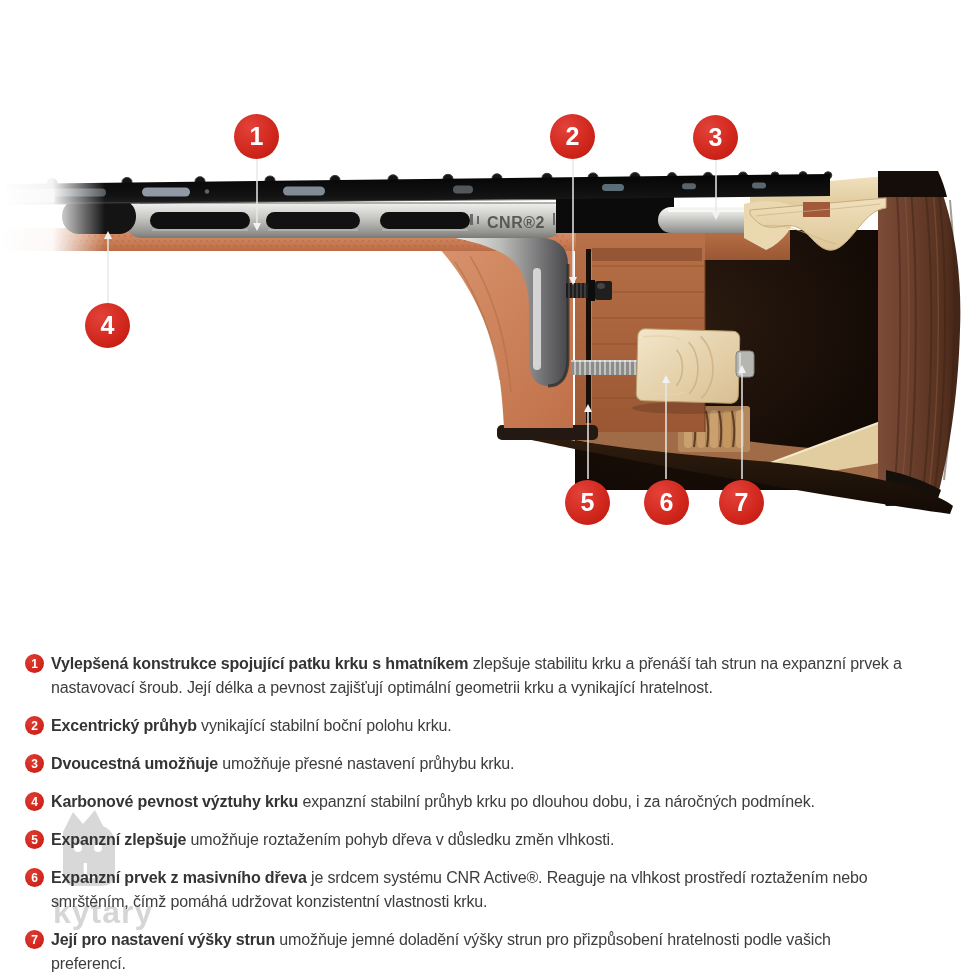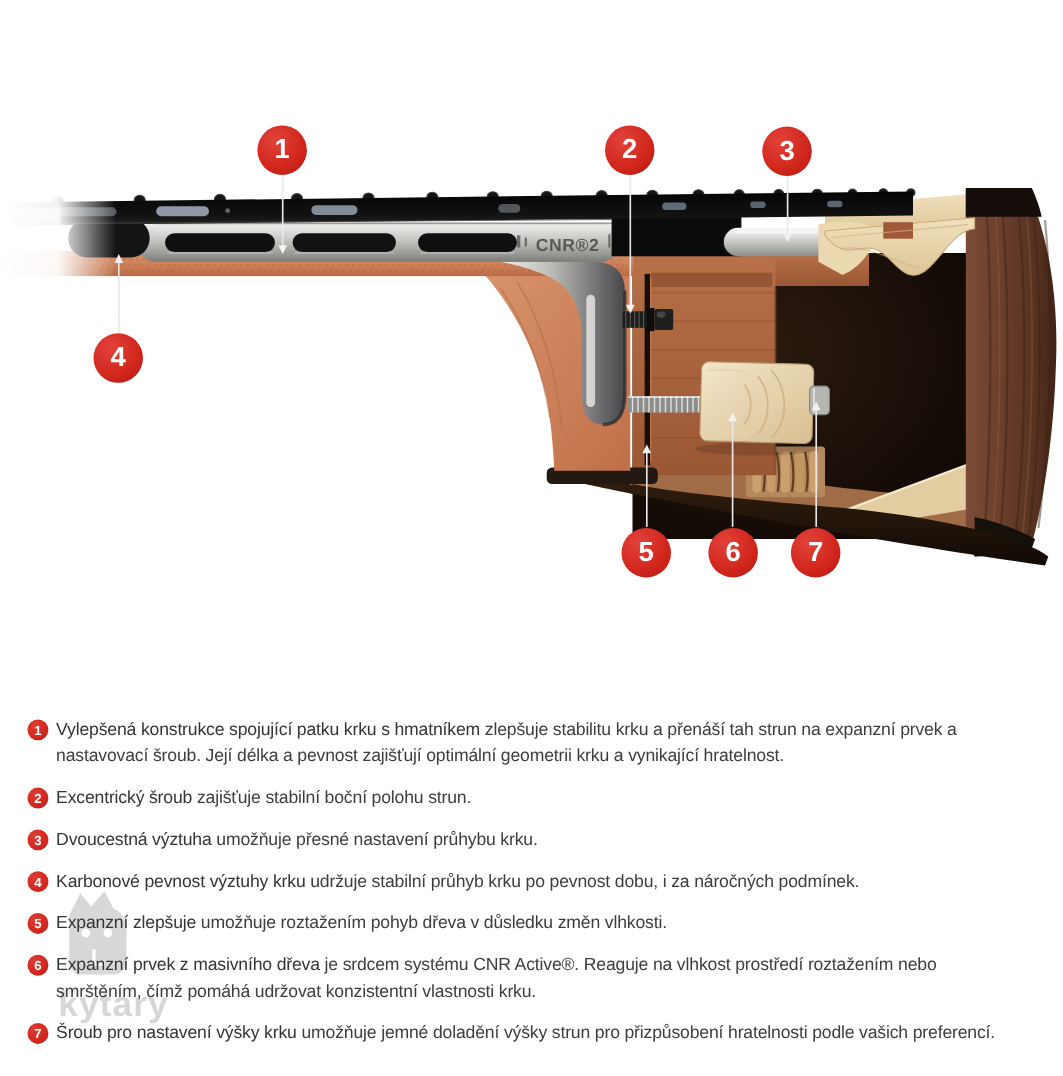--- a/index.html
+++ b/index.html
@@ -10,21 +10,21 @@
   
   .badge-lg{position:absolute;width:45px;height:45px;border-radius:50%;
     background:radial-gradient(circle at 35% 30%, #e2423a 0%, #d2281e 55%, #b9160e 100%);
     color:#fff;font-weight:700;font-size:25px;display:flex;align-items:center;justify-content:center;
     z-index:5;}
   
   .legend{position:absolute;left:25px;top:652px;width:884px;z-index:2;}
   .legend-item{position:relative;padding-left:26px;margin-bottom:14px;
     font-size:16px;line-height:24px;letter-spacing:-0.15px;color:#3d3d3d;}
   .legend-item p{margin:0;}
-  .legend-item b{font-weight:400;color:#343434;}
+  .legend-item b{font-weight:700;color:#343434;}
   .badge-sm{position:absolute;left:0;top:2px;width:19px;height:19px;border-radius:50%;
     background:radial-gradient(circle at 35% 30%, #dd3c33 0%, #d2271e 60%, #bb170f 100%);
     color:#fff;font-weight:700;font-size:12px;display:flex;align-items:center;justify-content:center;}
   
   .watermark{position:absolute;left:53px;top:806px;width:90px;z-index:1;opacity:.75;
     color:#c7c7c7;text-align:left;pointer-events:none;}
   .watermark .wm-text{font-size:32px;font-weight:700;letter-spacing:1px;color:#c9c9c9;margin-top:-2px;}
 </style>
 </head>
 <body>
@@ -327,52 +327,52 @@
       <span class="badge-sm">
           <span>1</span>
         </span>
       <p><b>Vylepšená konstrukce spojující patku krku s hmatníkem</b> <span>zlepšuje stabilitu krku a přenáší tah strun na expanzní prvek a nastavovací šroub. Její délka a pevnost zajišťují optimální geometrii krku a vynikající hratelnost.</span></p>
     </div>
 
     <div class="legend-item">
       <span class="badge-sm">
           <span>2</span>
         </span>
-      <p><b>Excentrický šroub</b> <span>zajišťuje stabilní boční polohu strun.</span></p>
+      <p><b>Excentrický průhyb</b> <span>vynikající stabilní boční polohu krku.</span></p>
     </div>
 
     <div class="legend-item">
       <span class="badge-sm">
           <span>3</span>
         </span>
-      <p><b>Dvoucestná výztuha</b> <span>umožňuje přesné nastavení průhybu krku.</span></p>
+      <p><b>Dvoucestná umožňuje</b> <span>umožňuje přesné nastavení průhybu krku.</span></p>
     </div>
 
     <div class="legend-item">
       <span class="badge-sm">
           <span>4</span>
         </span>
-      <p><b>Karbonové pevnost výztuhy krku</b> <span>udržuje stabilní průhyb krku po pevnost dobu, i za náročných podmínek.</span></p>
+      <p><b>Karbonové pevnost výztuhy krku</b> <span>expanzní stabilní průhyb krku po dlouhou dobu, i za náročných podmínek.</span></p>
     </div>
 
     <div class="legend-item">
       <span class="badge-sm">
           <span>5</span>
         </span>
       <p><b>Expanzní zlepšuje</b> <span>umožňuje roztažením pohyb dřeva v důsledku změn vlhkosti.</span></p>
     </div>
 
     <div class="legend-item">
       <span class="badge-sm">
           <span>6</span>
         </span>
       <p><b>Expanzní prvek z masivního dřeva</b> <span>je srdcem systému CNR Active®. Reaguje na vlhkost prostředí roztažením nebo smrštěním, čímž pomáhá udržovat konzistentní vlastnosti krku.</span></p>
     </div>
 
     <div class="legend-item">
       <span class="badge-sm">
           <span>7</span>
         </span>
-      <p><b>Šroub pro nastavení výšky krku</b> <span>umožňuje jemné doladění výšky strun pro přizpůsobení hratelnosti podle vašich preferencí.</span></p>
+      <p><b>Její pro nastavení výšky strun</b> <span>umožňuje jemné doladění výšky strun pro přizpůsobení hratelnosti podle vašich preferencí.</span></p>
     </div>
 
   </div>
 </div>
 
 </body></html>

